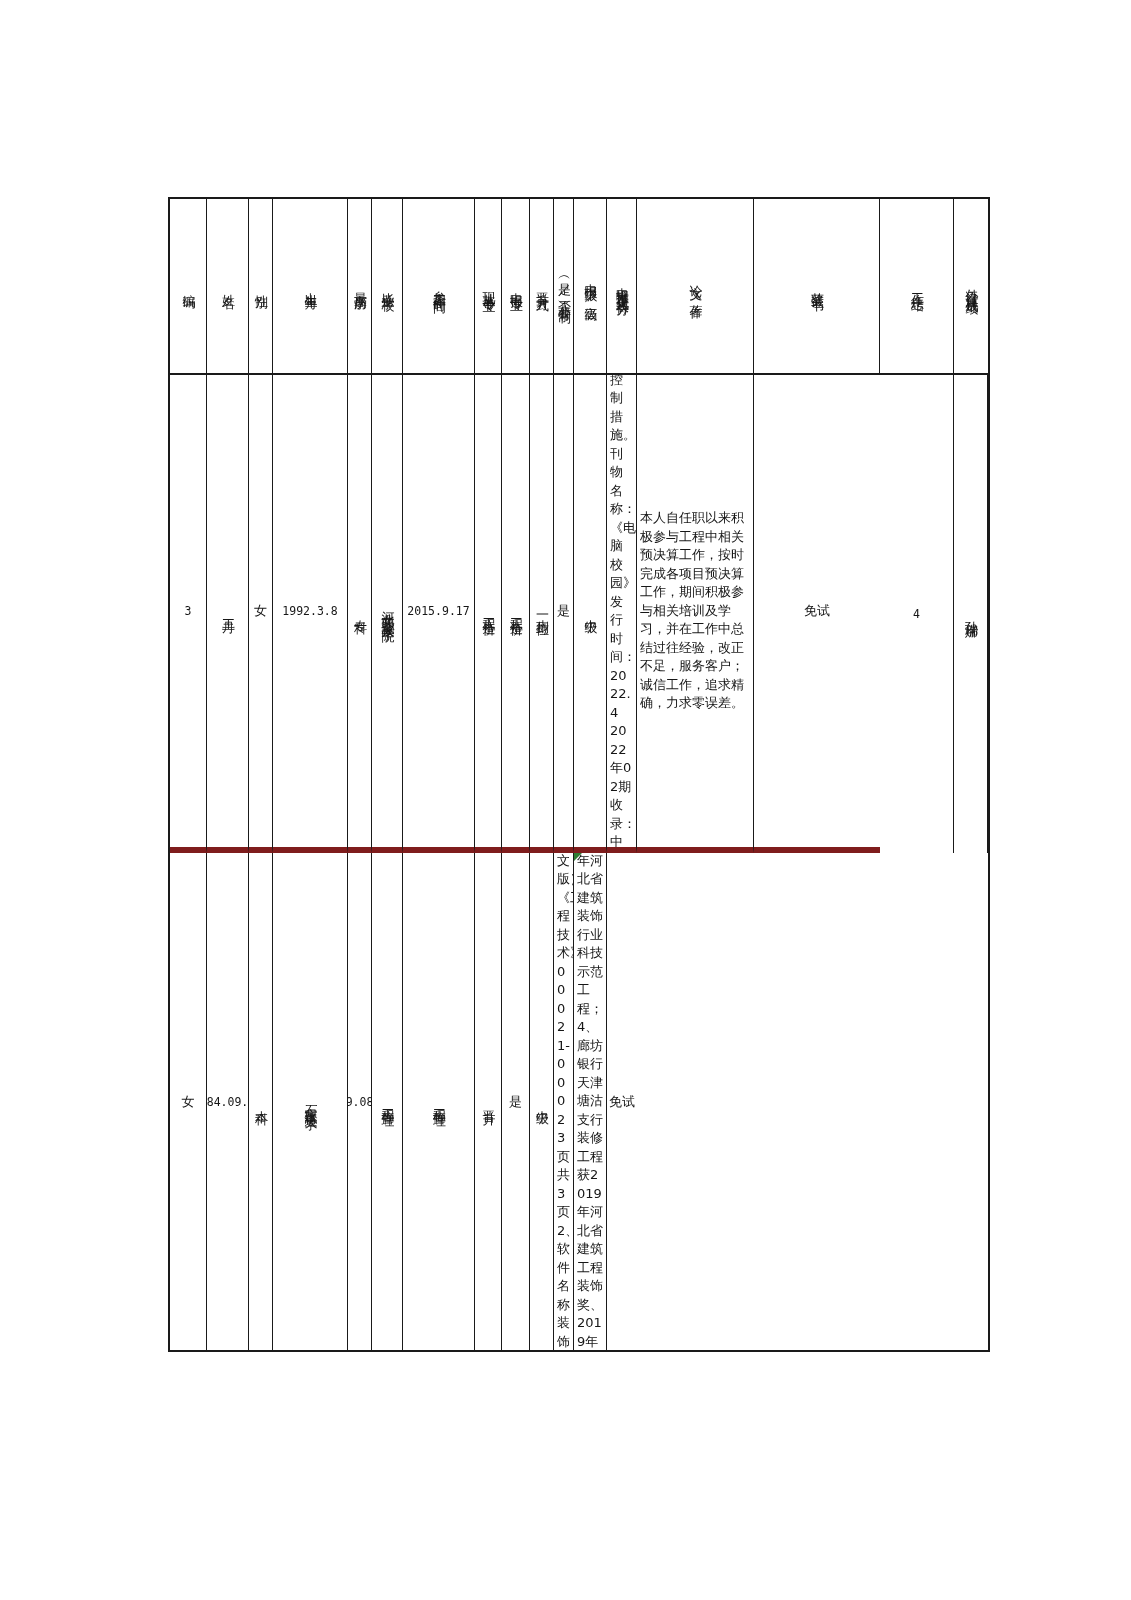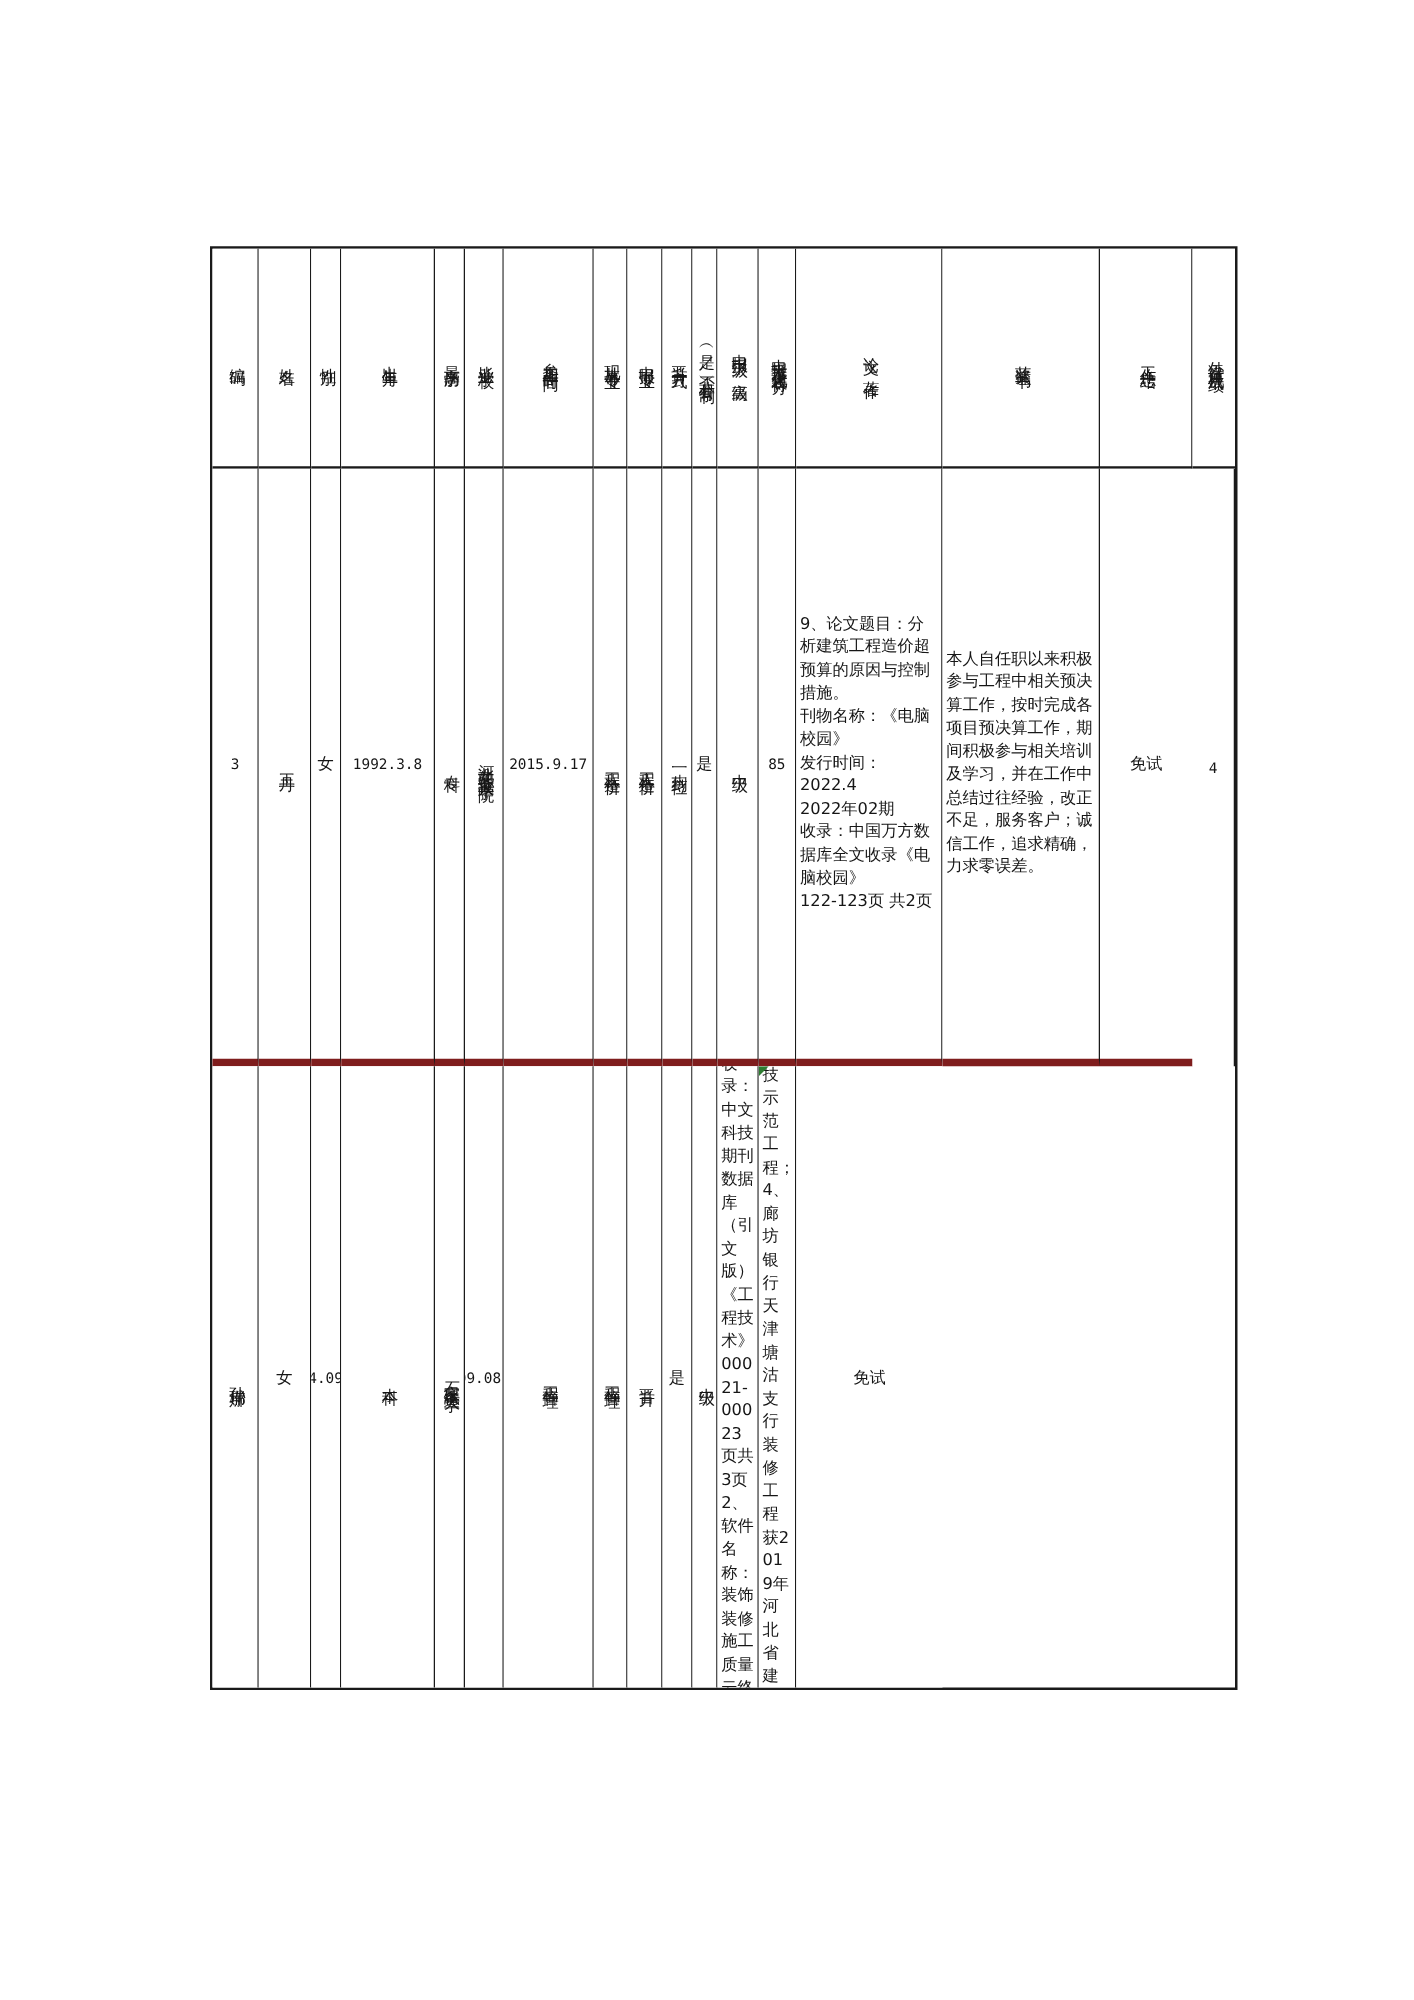--- a/index.html
+++ b/index.html
@@ -162,23 +162,20 @@
   <div class="cell">
       <span class="v">一步到位</span>
     </div>
   <div class="cell">
       <span class="plain">是</span>
     </div>
   <div class="cell">
       <span class="v">中级</span>
     </div>
   <div class="cell">
-      <span class="num">85</span>
-    </div>
-  <div class="cell">
       <div class="lt">9、论文题目：分析建筑工程造价超预算的原因与控制措施。
 刊物名称：《电脑校园》
 发行时间：
 2022.4
 2022年02期
 收录：中国万方数据库全文收录《电脑校园》
 122-123页 共2页</div>
     </div>
   <div class="cell">
       <div class="lt">本人自任职以来积极参与工程中相关预决算工作，按时完成各项目预决算工作，期间积极参与相关培训及学习，并在工作中总结过往经验，改正不足，服务客户；诚信工作，追求精确，力求零误差。</div>

